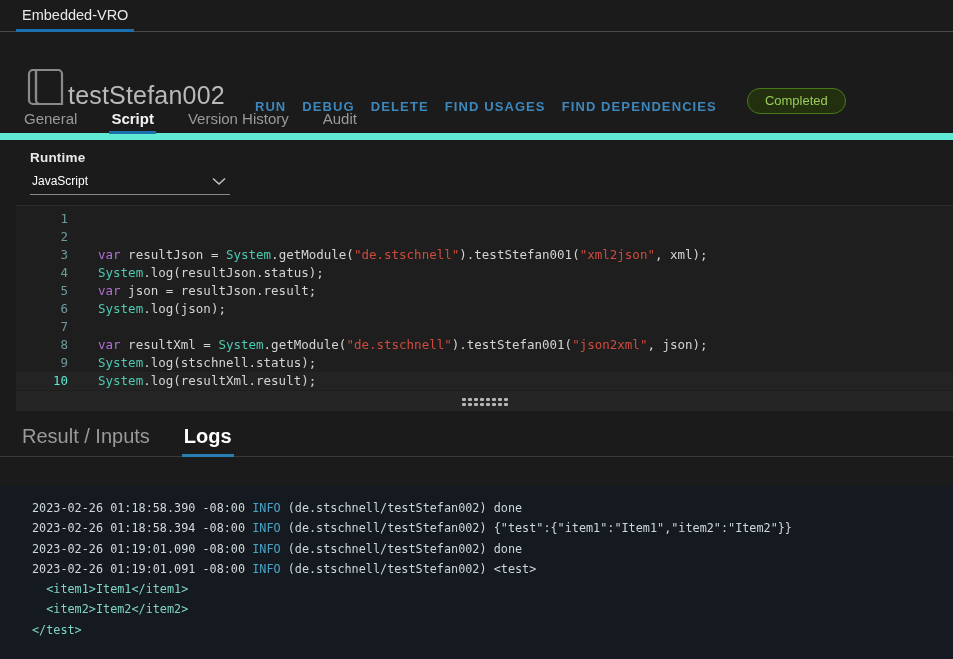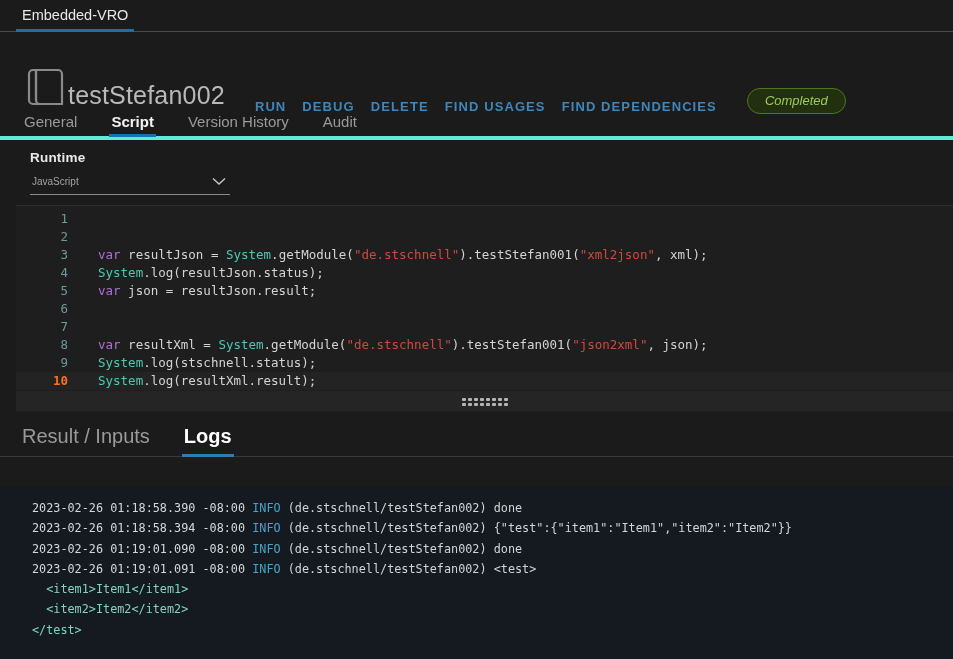--- a/index.html
+++ b/index.html
@@ -77,31 +77,30 @@
     margin-left: 30px;
     position: relative;
     top: 4px;
     border: 1px solid #4b7a18;
     background: #22300f;
     color: #9ccc5a;
     border-radius: 14px;
     font-size: 13px;
     padding: 4px 17px 5px 17px;
     white-space: nowrap;
-    font-style: italic;
   }
 
   
   #subtabs {
     display: flex;
     align-items: flex-end;
     gap: 34px;
     padding-left: 24px;
     height: 30px;
-    border-bottom: 4px solid #5eead4;
+    border-bottom: 7px solid #5eead4;
   }
   .subtab {
     position: relative;
     color: #9a9a9a;
     font-size: 15px;
     padding-bottom: 6px;
     cursor: pointer;
     white-space: nowrap;
   }
   .subtab.active { color: #f2f2f2; font-weight: bold; text-align: center; }
@@ -124,21 +123,21 @@
   #runtime-select {
     margin-top: 7px;
     width: 200px;
     border-bottom: 1px solid #8a8a8a;
     display: flex;
     align-items: center;
     justify-content: space-between;
     padding: 0 4px 4px 2px;
     cursor: pointer;
   }
-  #runtime-value { color: #a3a3a3; font-size: 10px; }
+  #runtime-value { color: #ffffff; font-size: 12px; }
   .chev { display:block; }
 
   
   #editor {
     margin-top: 10px;
     margin-left: 16px;
     width: 937px;
     height: 186px;
     background: #1e1e1e;
     border-top: 1px solid #2c2c2c;
@@ -153,21 +152,21 @@
   .code-line.cur { background: #232323; }
   .ln {
     width: 62px;
     flex: 0 0 62px;
     text-align: right;
     padding-right: 10px;
     color: #5f9ea0;
     color: #6d9aa0;
     user-select: none;
   }
-  .code-line.cur .ln { color: #f97316; font-weight: bold; }
+  .code-line.cur .ln { color: #5eead4; font-weight: normal; }
   .code { padding-left: 20px; color: #d4d4d4; }
   .kw   { color: #b06fd4; }
   .cls  { color: #4ec9b0; }
   .str  { color: #ce4b3c; }
   .plain{ color: #d4d4d4; }
 
   
   #editor-resizer {
     width: 937px;
     margin-left: 16px;
@@ -282,21 +281,21 @@
       </span>
     </div>
   </div>
 
   <div id="editor">
       <div class="code-line"><span class="ln">1</span></div>
       <div class="code-line"><span class="ln">2</span><span class="code"></span></div>
       <div class="code-line"><span class="ln">3</span><span class="code"><span class="kw">var </span><span class="plain">resultJson = </span><span class="cls">System</span><span class="plain">.getModule(</span><span class="str">"de.stschnell"</span><span class="plain">).testStefan001(</span><span class="str">"xml2json"</span><span class="plain">, xml);</span></span></div>
       <div class="code-line"><span class="ln">4</span><span class="code"><span class="cls">System</span><span class="plain">.log(resultJson.status);</span></span></div>
       <div class="code-line"><span class="ln">5</span><span class="code"><span class="kw">var </span><span class="plain">json = resultJson.result;</span></span></div>
-      <div class="code-line"><span class="ln">6</span></div>
+      <div class="code-line"><span class="ln">6</span><span class="code"><span class="cls">System</span><span class="plain">.log(json);</span></span></div>
       <div class="code-line"><span class="ln">7</span><span class="code"></span></div>
       <div class="code-line"><span class="ln">8</span><span class="code"><span class="kw">var </span><span class="plain">resultXml = </span><span class="cls">System</span><span class="plain">.getModule(</span><span class="str">"de.stschnell"</span><span class="plain">).testStefan001(</span><span class="str">"json2xml"</span><span class="plain">, json);</span></span></div>
       <div class="code-line"><span class="ln">9</span><span class="code"><span class="cls">System</span><span class="plain">.log(stschnell.status);</span></span></div>
       <div class="code-line cur"><span class="ln">10</span><span class="code"><span class="cls">System</span><span class="plain">.log(resultXml.result);</span></span></div>
     </div>
 
   <div id="editor-resizer">
     <span id="grip"></span>
   </div>
 

